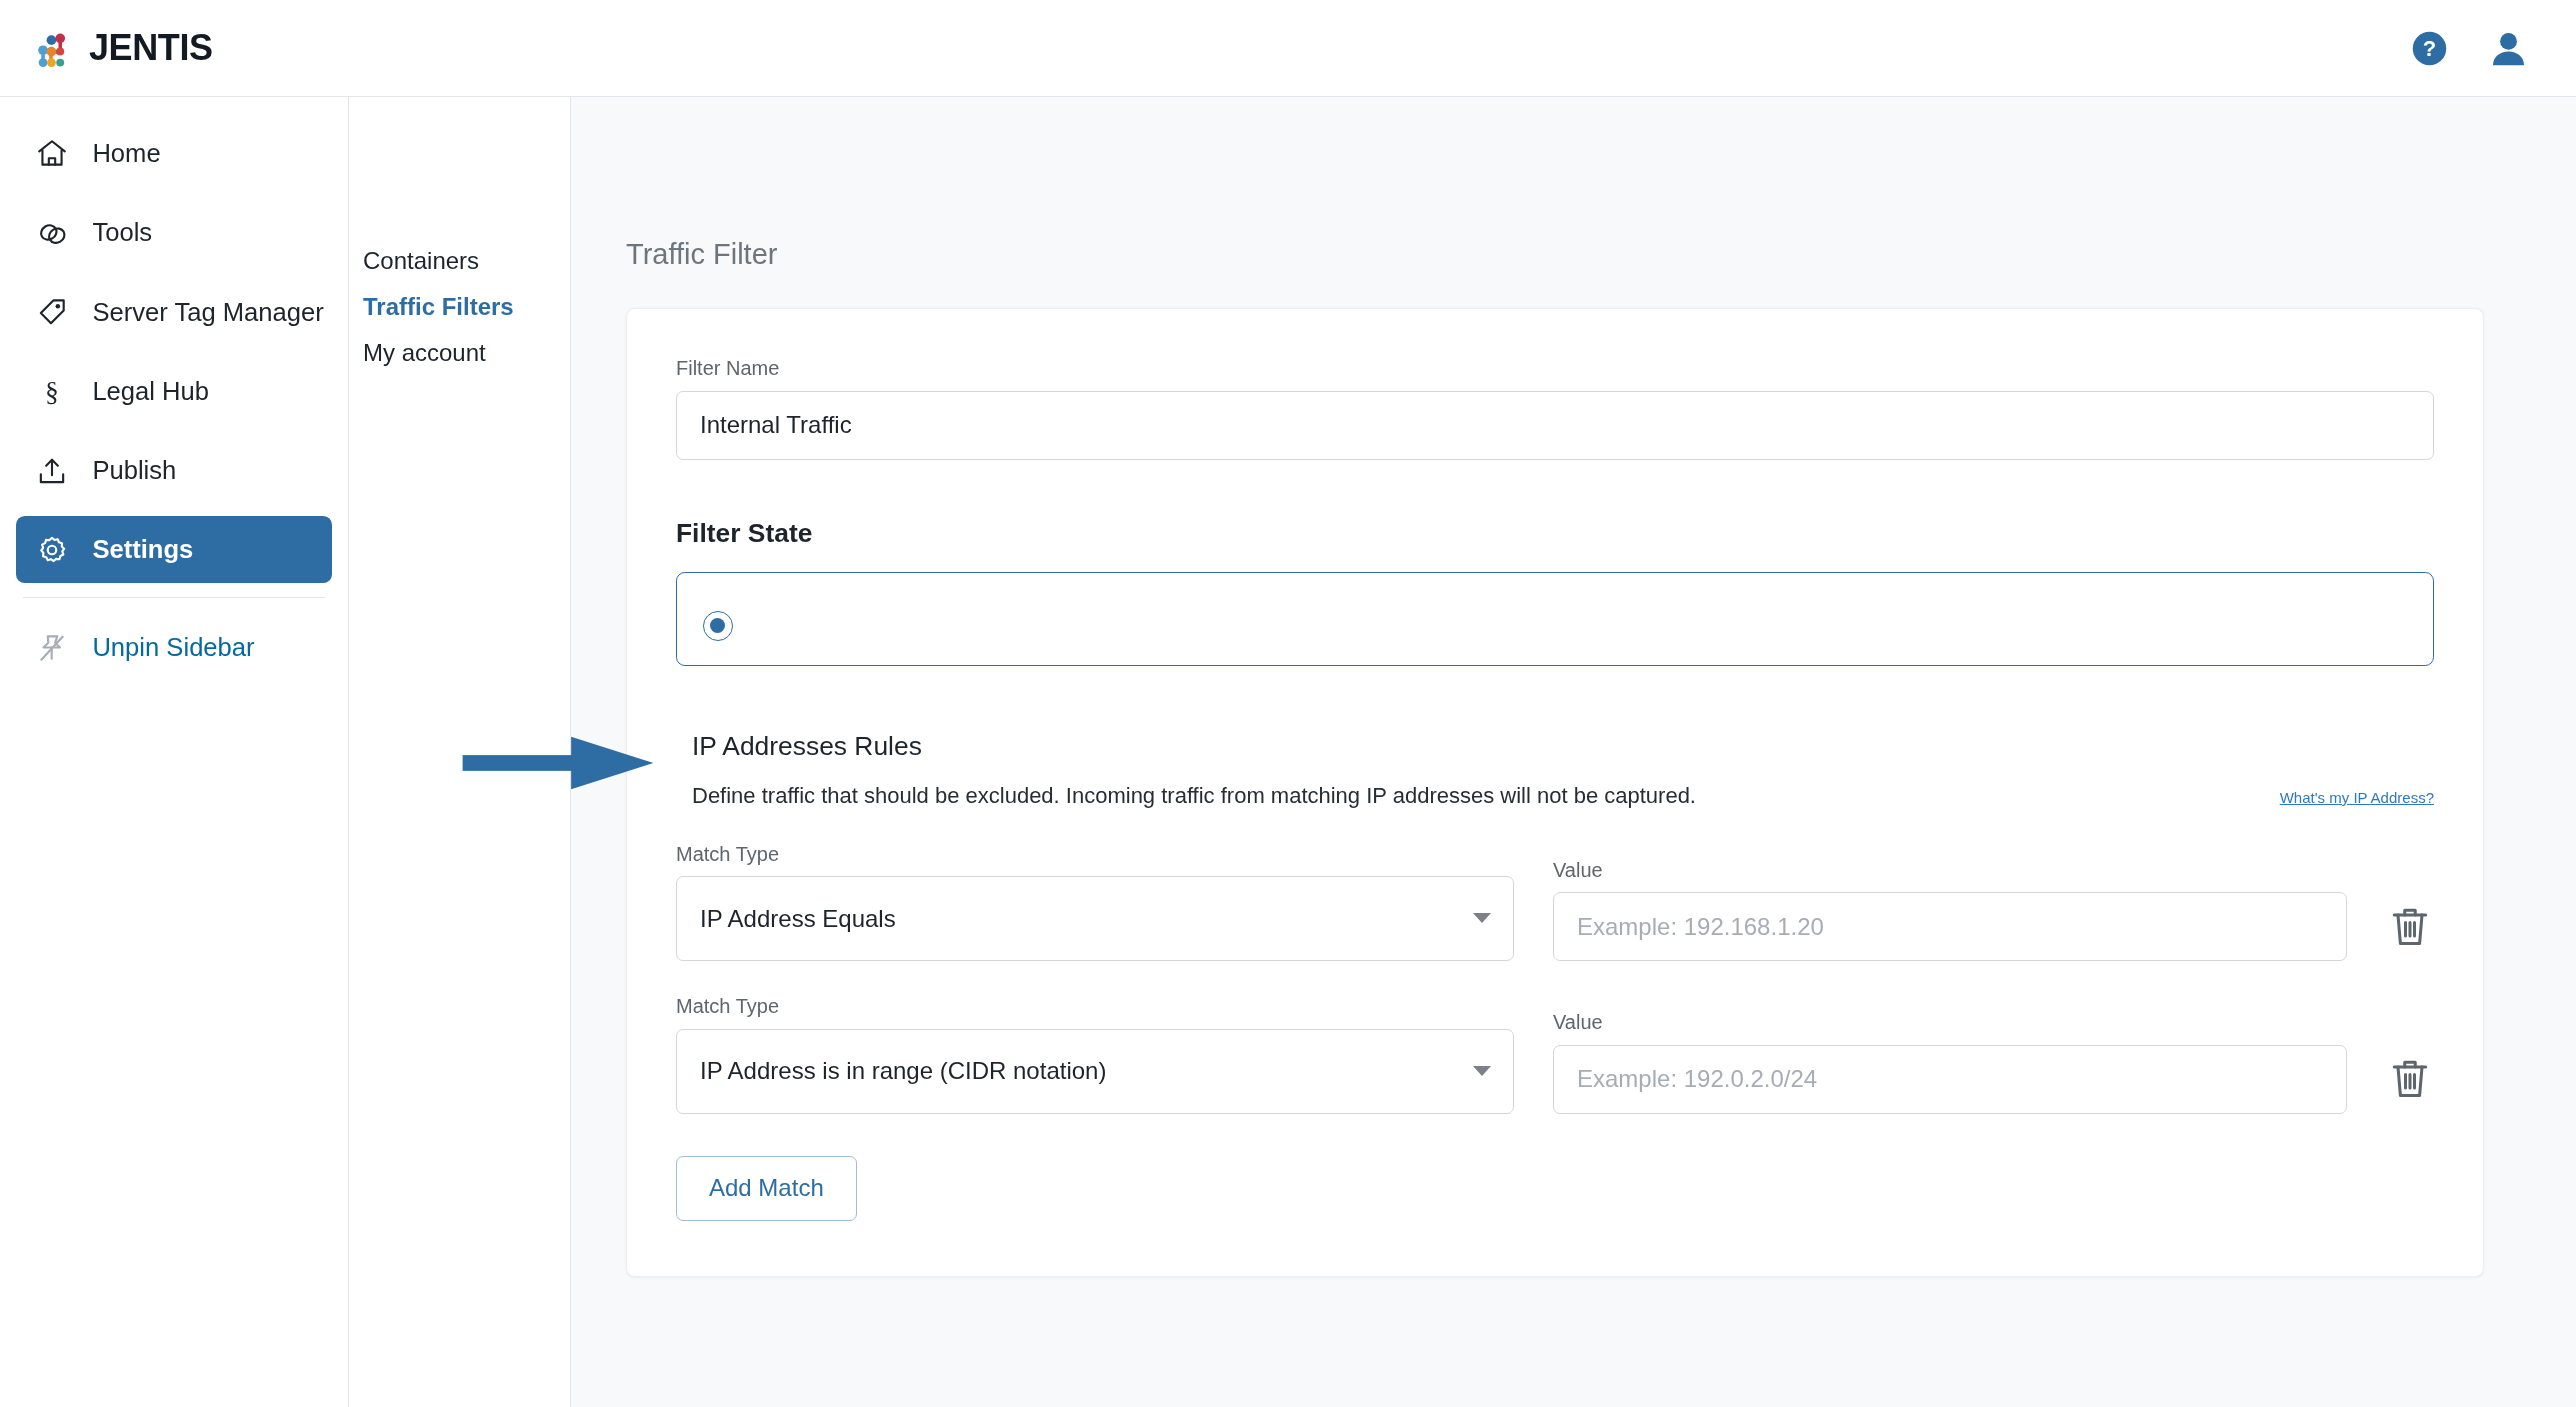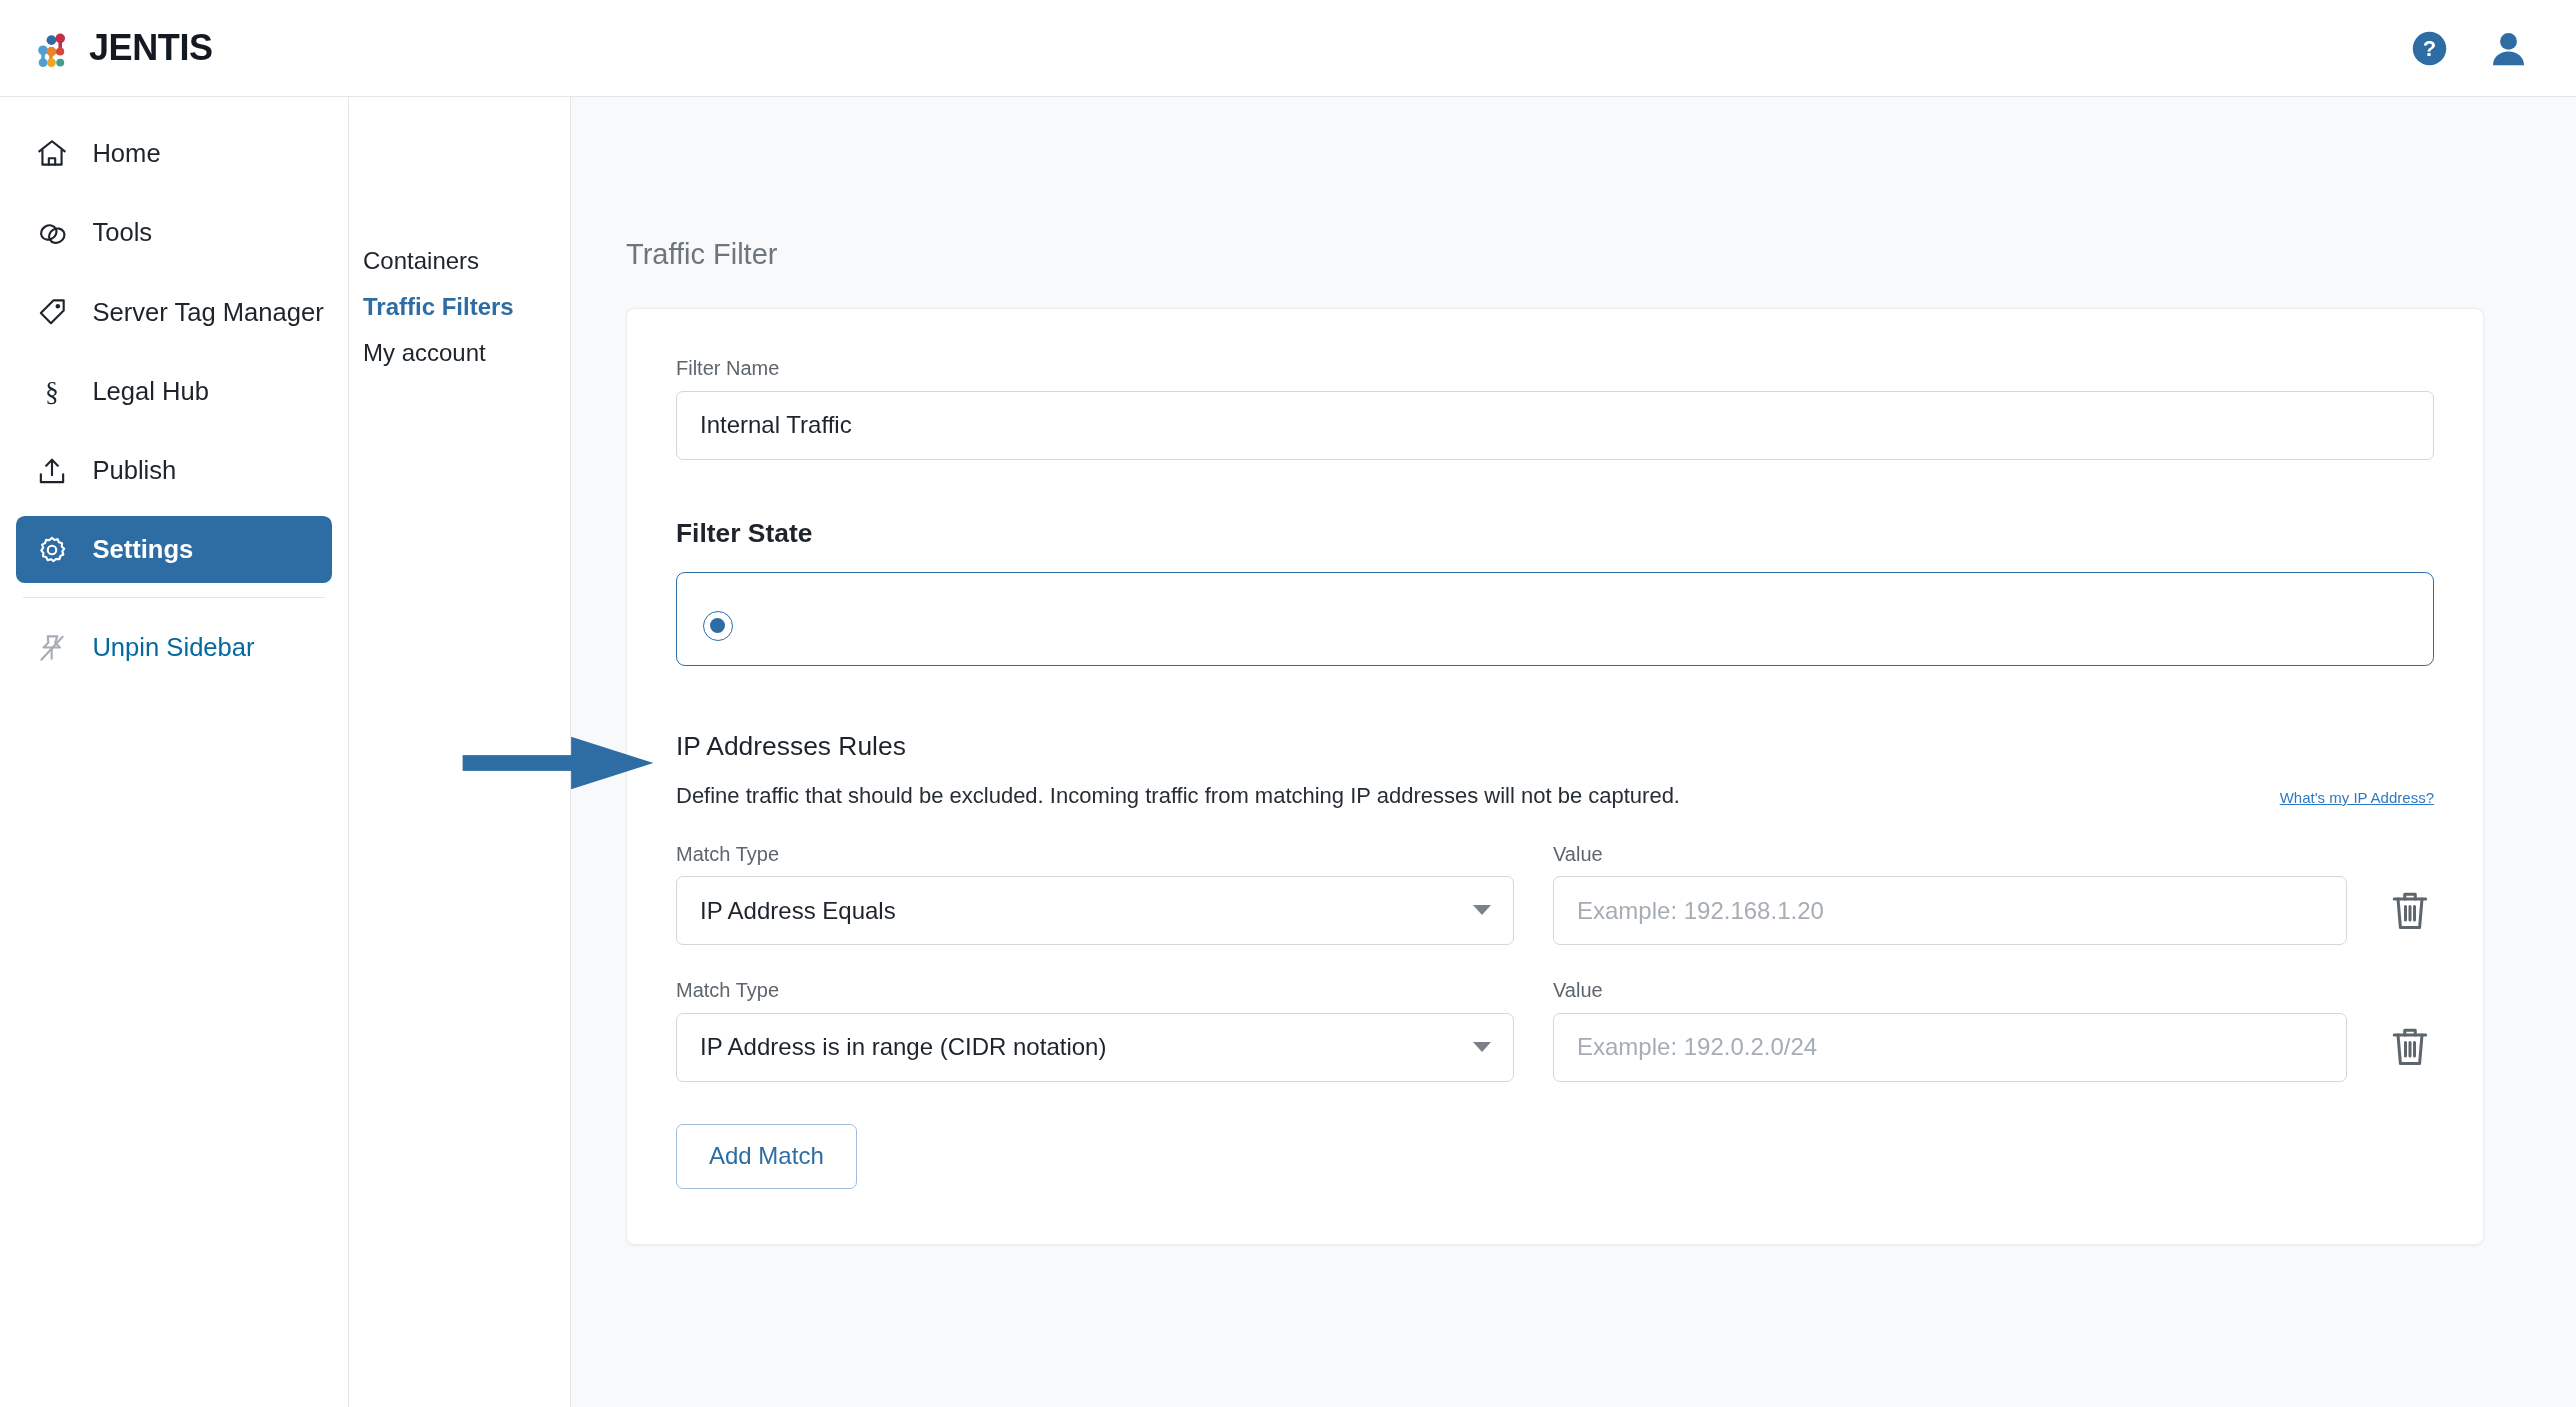--- a/index.html
+++ b/index.html
@@ -164,21 +164,21 @@
     left: 50%; top: 50%;
     width: 15px; height: 15px;
     margin: -7.5px 0 0 -7.5px;
     border-radius: 50%;
     background: #2e6da4;
   }
   .radio-text { display: flex; flex-direction: column; gap: 5.3px; }
   .radio-heading { font-size: 23px; font-weight: 700; color: #1d242b; }
   .radio-desc { font-size: 22px; color: #262d34; }
 
-  .rules-head { margin-top: 65px; }
+  .rules-head { margin-top: 65px; margin-left: 16px; }
   .rules-title { font-size: 26.4px; font-weight: 400; color: #1d242b; }
   .rules-sub-row {
     display: flex;
     align-items: baseline;
     justify-content: space-between;
     margin-top: 21px;
     gap: 35px;
   }
   .rules-desc { font-size: 22px; color: #262d34; }
   .ip-link {
@@ -193,21 +193,21 @@
     display: flex;
     align-items: flex-end;
     gap: 39px;
     margin-top: 34px;
   }
   .rule-col-match { width: 838px; flex: 0 0 838px; }
   .rule-col-value { flex: 1 1 auto; min-width: 0; }
   .select-wrap { position: relative; }
   .select-box {
     width: 100%;
-    height: 69px;
+    height: 85px;
     border: 0.9px solid #d3d7db;
     border-radius: 7px;
     background: #ffffff;
     display: flex;
     align-items: center;
     padding: 0 23px;
     font-size: 24px;
     color: #1d242b;
     cursor: pointer;
     white-space: nowrap;

